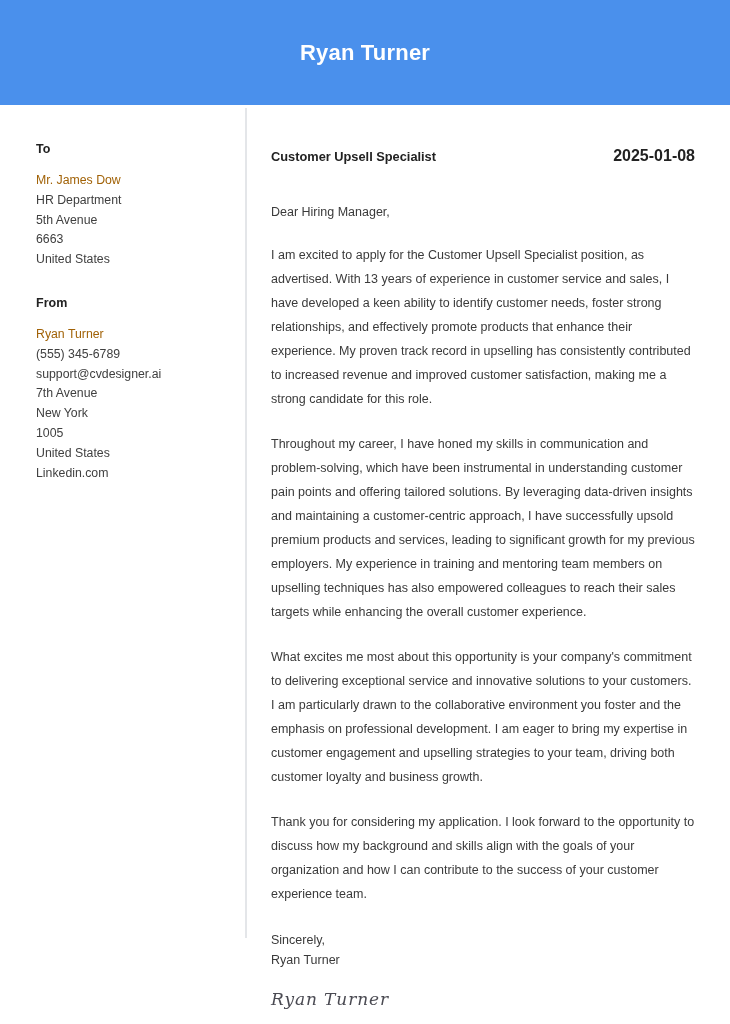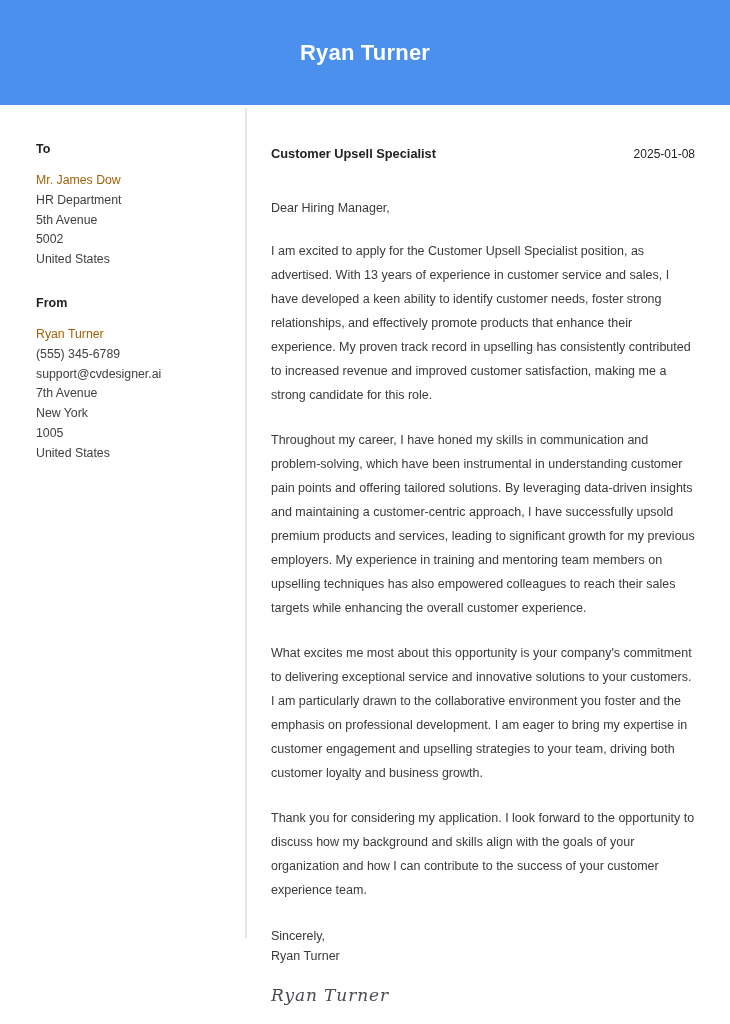--- a/index.html
+++ b/index.html
@@ -106,22 +106,22 @@
     margin-top: 41px;
     text-align: right;
   }
   .job-title {
     font-size: 12.8px;
     font-weight: bold;
     color: #222222;
     line-height: 1.2;
   }
   .letter-date {
-    font-size: 12px;
-    font-weight: normal;
+    font-size: 16px;
+    font-weight: bold;
     color: #222222;
     line-height: 1.2;
     white-space: nowrap;
   }
   .salutation {
     font-size: 12.5px;
     color: #3a3a3a;
     margin-top: 37px;
     line-height: 20px;
   }
@@ -163,33 +163,34 @@
 
     <div class="divider"></div>
 
     <div class="sidebar">
 
       <div class="side-block">
         <div class="side-heading">To</div>
         <div class="side-line accent">Mr. James Dow</div>
         <div class="side-line">HR Department</div>
         <div class="side-line">5th Avenue</div>
-        <div class="side-line">5002</div>
+        <div class="side-line">6663</div>
         <div class="side-line">United States</div>
       </div>
 
       <div class="side-block">
         <div class="side-heading second">From</div>
         <div class="side-line accent">Ryan Turner</div>
         <div class="side-line">(555) 345-6789</div>
         <div class="side-line">support@cvdesigner.ai</div>
         <div class="side-line">7th Avenue</div>
         <div class="side-line">New York</div>
         <div class="side-line">1005</div>
         <div class="side-line">United States</div>
+        <div class="side-line">Linkedin.com</div>
       </div>
 
     </div>
 
     <div class="main">
 
       <div class="title-row">
         <div class="job-title">Customer Upsell Specialist</div>
         <div class="letter-date">2025-01-08</div>
       </div>

